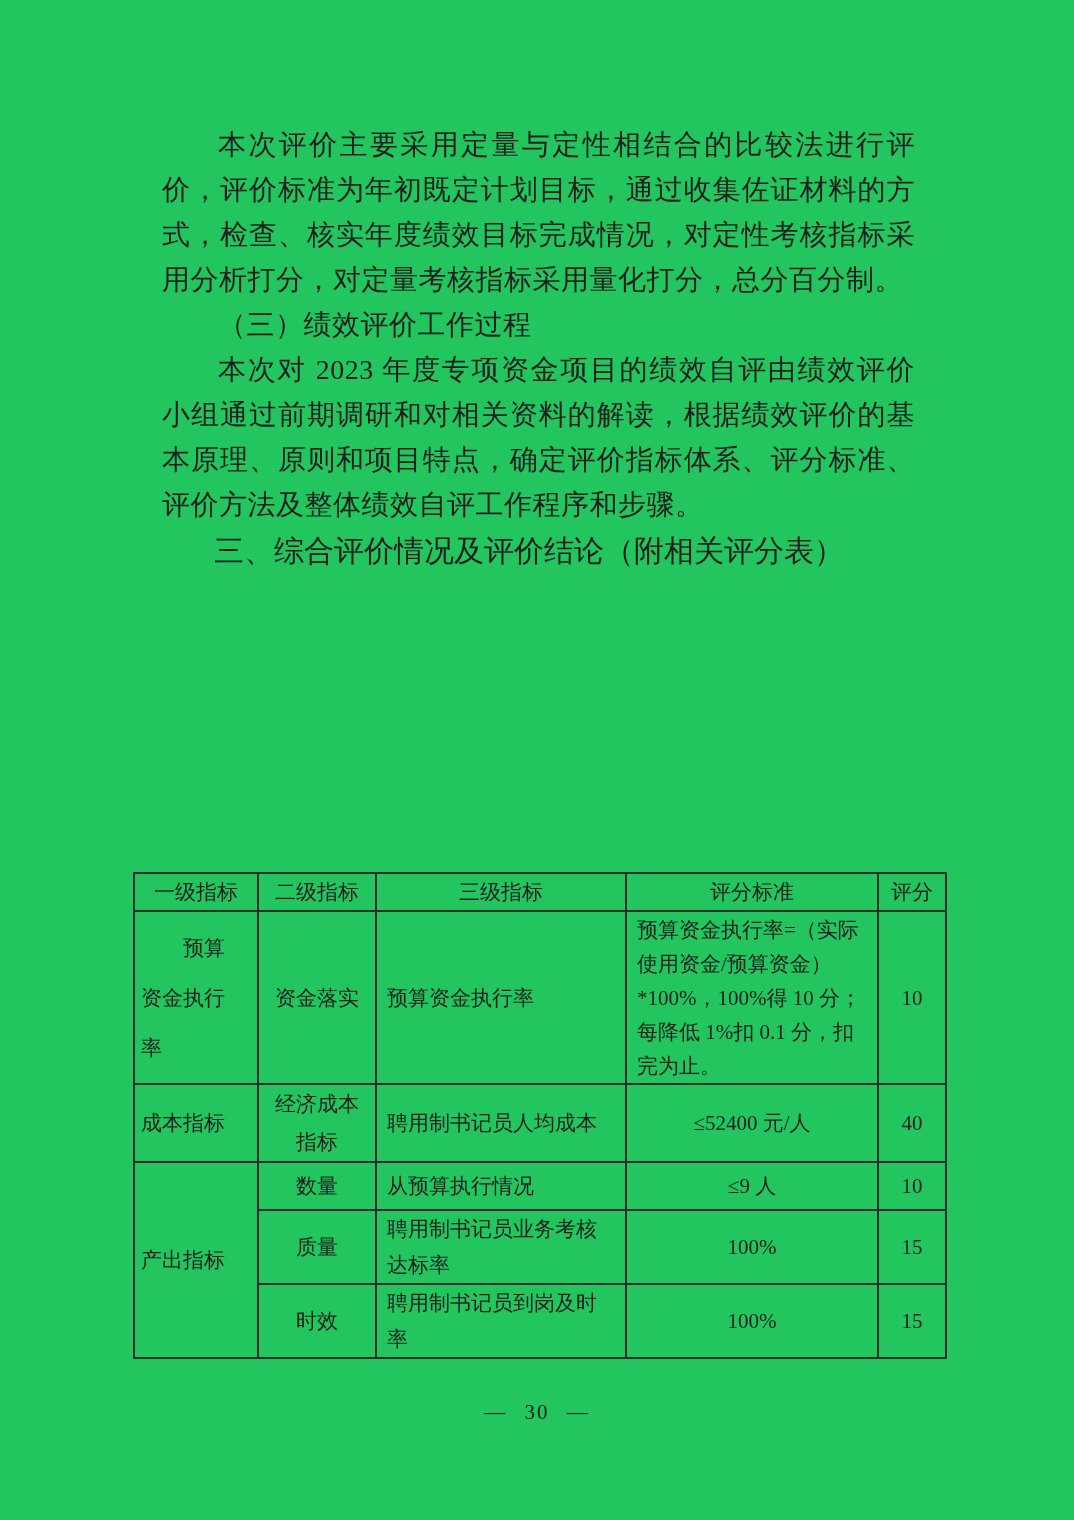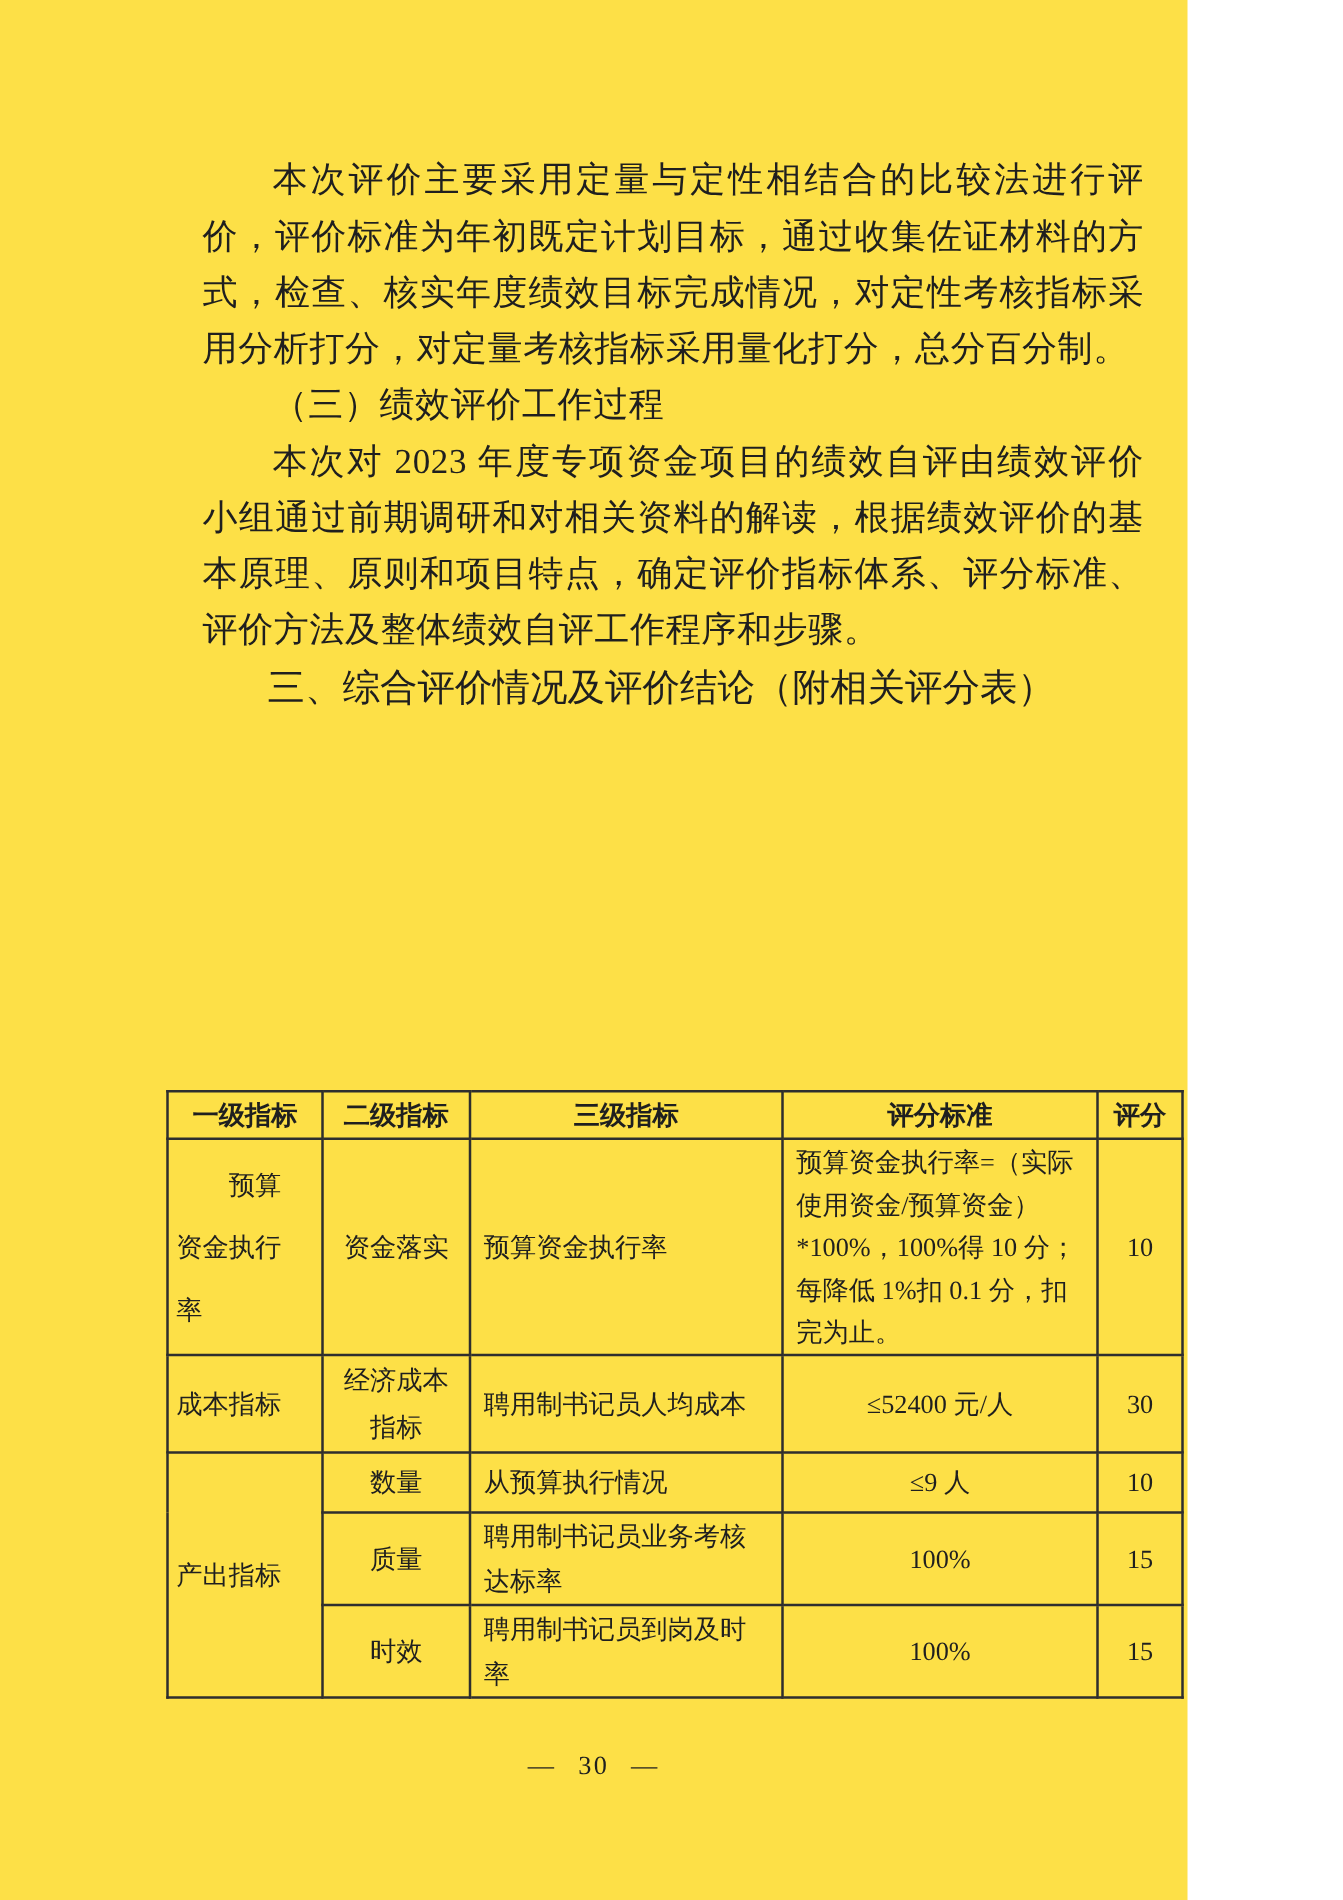--- a/index.html
+++ b/index.html
@@ -2,23 +2,23 @@
 <html><head>
 <meta charset="utf-8">
 <style>
   html, body {
     margin: 0;
     padding: 0;
     background: #ffffff;
   }
   .page {
     position: relative;
-    width: 950px;
+    width: 1074px;
     height: 1520px;
-    background: #fde047;
+    background: #22c55e;
     font-family: "Liberation Serif", "DejaVu Serif", serif;
     color: #1f1f1f;
     overflow: hidden;
   }
   
   .content {
     position: absolute;
     left: 162px;
     top: 122px;
     width: 753px;
@@ -52,21 +52,21 @@
   }
   .score-table th, .score-table td {
     border: 2px solid #2e2e2e;
     vertical-align: middle;
     text-align: center;
     line-height: 36px;
     padding: 0;
     overflow: hidden;
   }
   .score-table th {
-    font-weight: bold;
+    font-weight: normal;
     height: 35px;
   }
   tr.row-exec   { height: 173px; }
   tr.row-cost   { height: 77px; }
   tr.row-qty    { height: 48px; }
   tr.row-qual   { height: 73px; }
   tr.row-time   { height: 74px; }
   
   td.c1 {
     text-align: left;
@@ -138,21 +138,21 @@
       <td class="c2">资金落实</td>
       <td class="c3">预算资金执行率</td>
       <td class="c4-left">预算资金执行率=（实际使用资金/预算资金）*100%，100%得 10 分；每降低 1%扣 0.1 分，扣完为止。</td>
       <td>10</td>
     </tr>
     <tr class="row-cost">
       <td class="c1">成本指标</td>
       <td class="c2">经济成本指标</td>
       <td class="c3">聘用制书记员人均成本</td>
       <td>≤52400 元/人</td>
-      <td>30</td>
+      <td>40</td>
     </tr>
     <tr class="row-qty">
       <td class="c1" rowspan="3">产出指标</td>
       <td class="c2">数量</td>
       <td class="c3">从预算执行情况</td>
       <td>≤9 人</td>
       <td>10</td>
     </tr>
     <tr class="row-qual">
       <td class="c2">质量</td>

